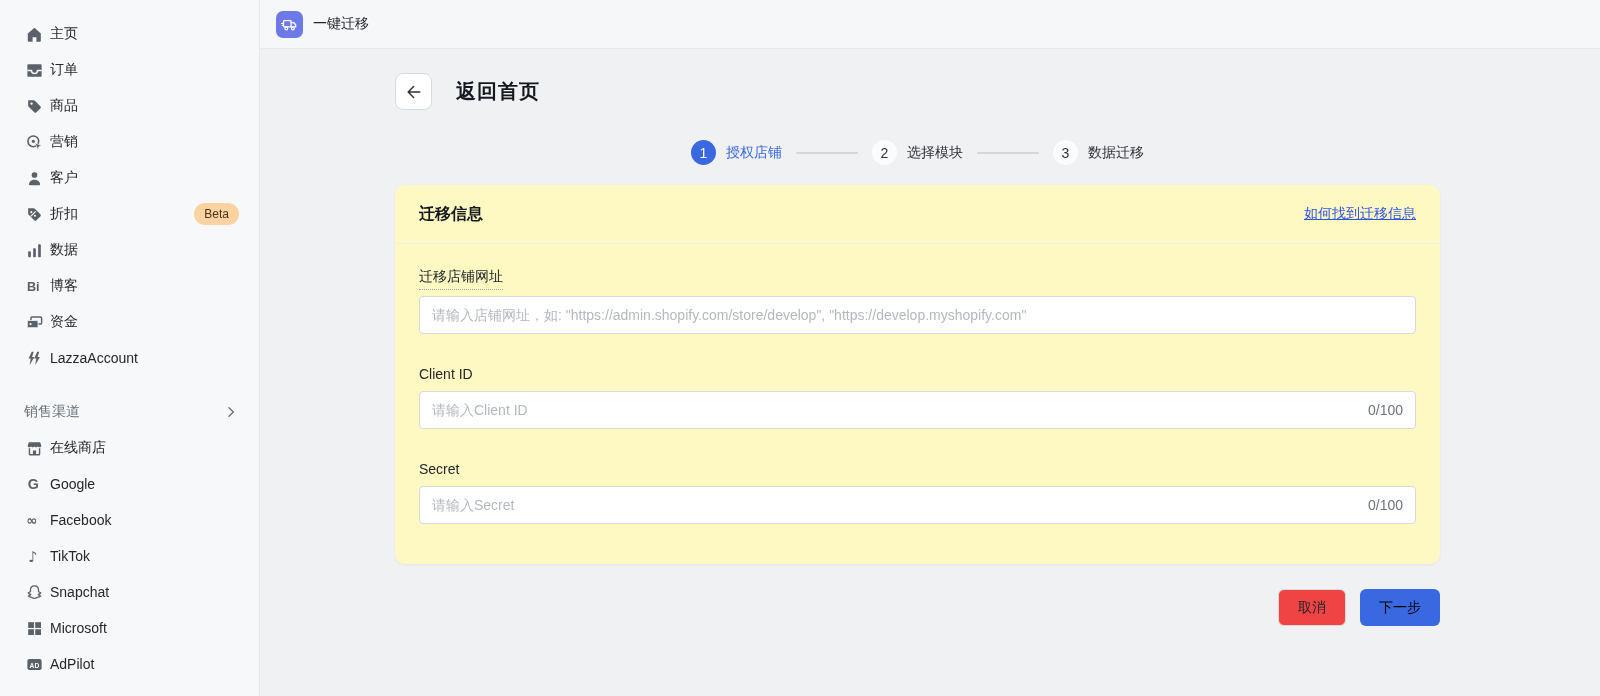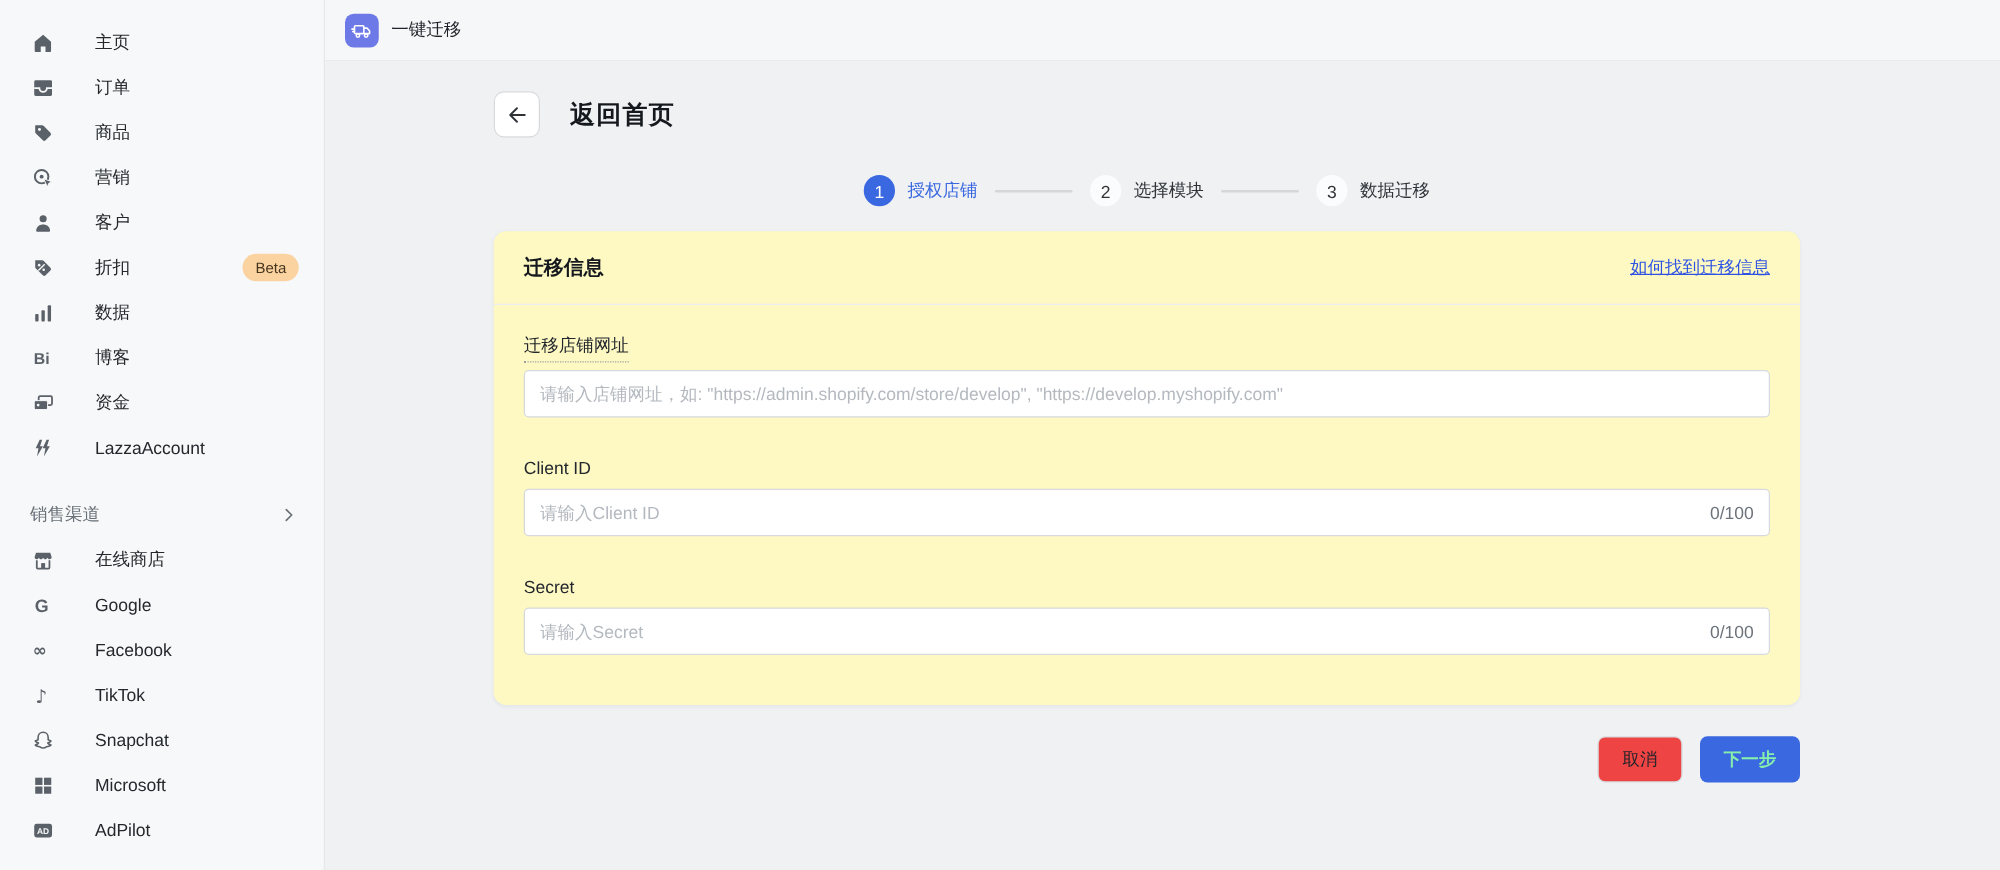--- a/index.html
+++ b/index.html
@@ -17,21 +17,21 @@
     width: 260px; min-width: 260px; height: 696px;
     background: #f7f8f9;
     border-right: 1px solid #e6e8ea;
     padding-top: 16px;
     overflow: hidden;
   }
   .nav-item {
     height: 36px;
     display: flex; align-items: center;
     padding: 0 20px 0 24px;
-    gap: 32px;
+    gap: 6px;
     cursor: pointer;
     font-size: 14px;
     color: #24282d;
   }
   .nav-item .ic {
     width: 20px; height: 20px;
     display: flex; align-items: center; justify-content: center;
     color: #5b6168; flex: none;
   }
   .nav-item .ic svg { width: 19px; height: 19px; display: block; }
@@ -153,21 +153,21 @@
   .btn {
     height: 37px;
     padding: 0 19px;
     border-radius: 6px;
     font-size: 14px;
     font-family: inherit;
     display: flex; align-items: center; justify-content: center;
     cursor: pointer;
   }
   .btn-cancel { background: #ef4444; border: 1px solid #d8dbde; color: #1f2329; }
-  .btn-primary { border: none; color: #86efac; font-weight: bold; }
+  .btn-primary { border: none; color: #000000; }
 </style>
 </head>
 <body>
 
 <aside class="sidebar">
 
   <div class="nav-item">
     <span class="ic">
       <svg viewBox="0 0 24 24">
           <path d="M12 3.5 3.5 10.6 V20 a1 1 0 0 0 1 1 H9.6 v-5.6 h4.8 V21 h4.6 a1 1 0 0 0 1-1 V10.6 Z" fill="currentColor"></path>

